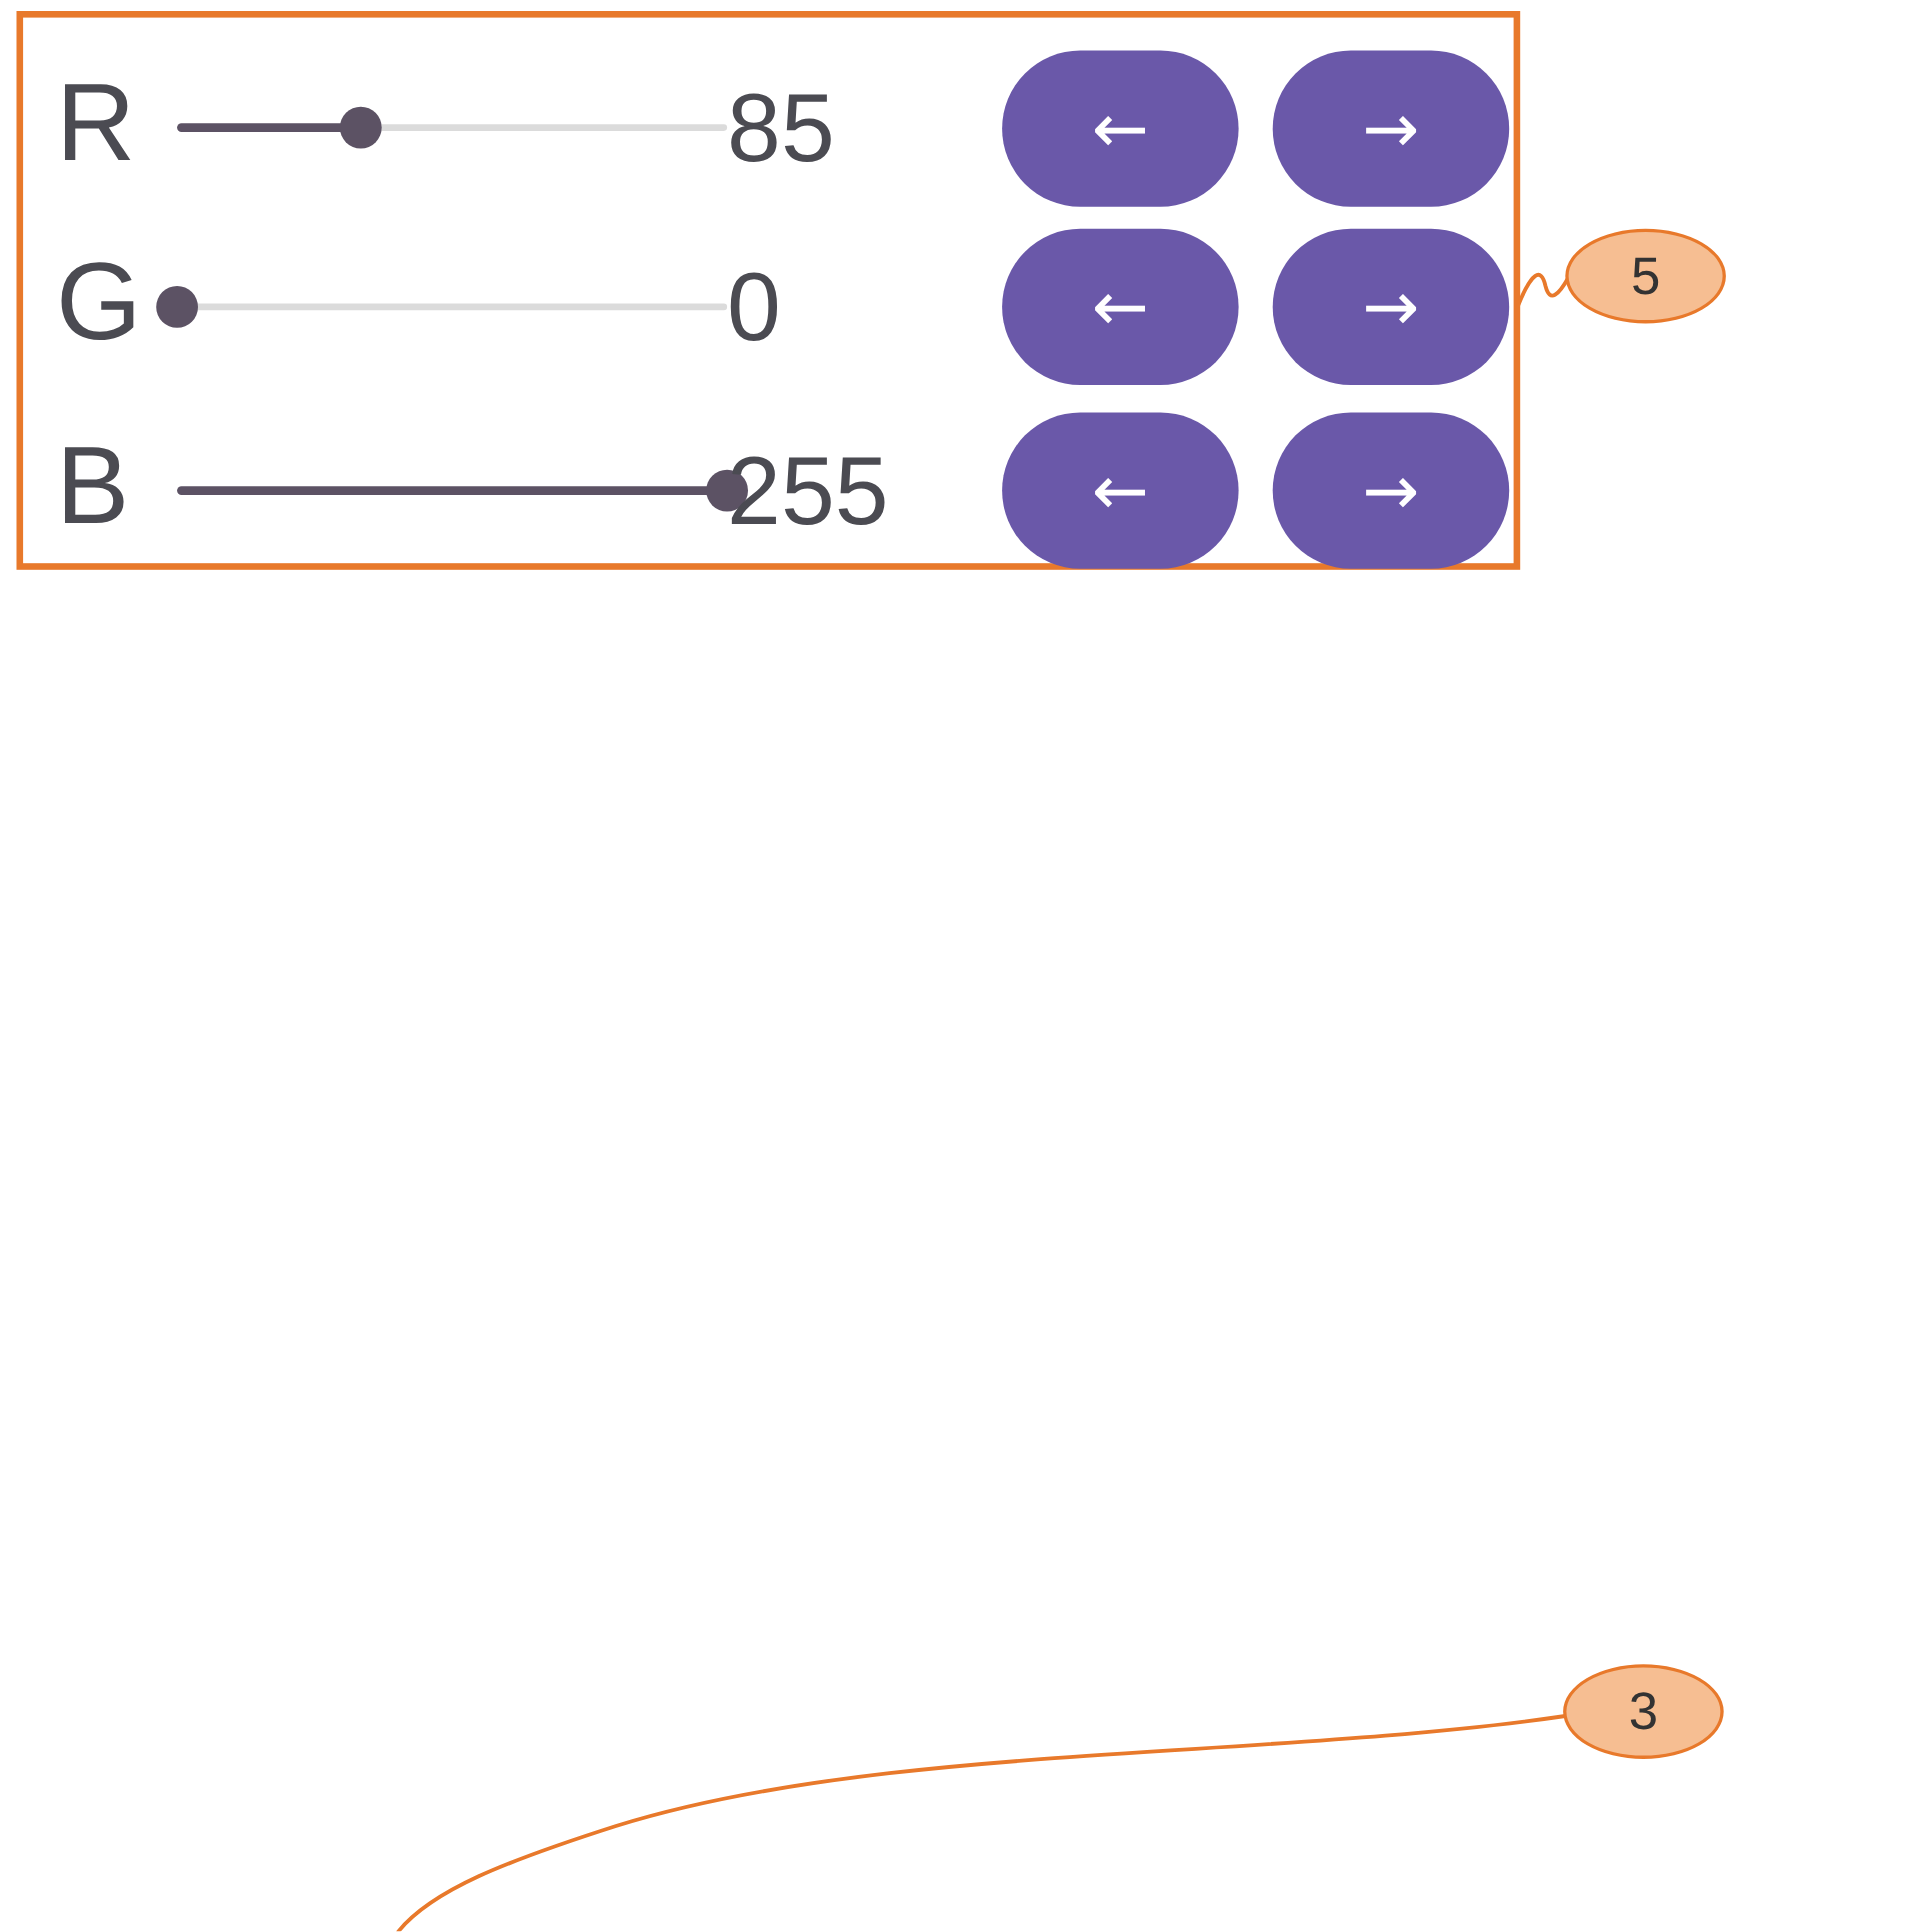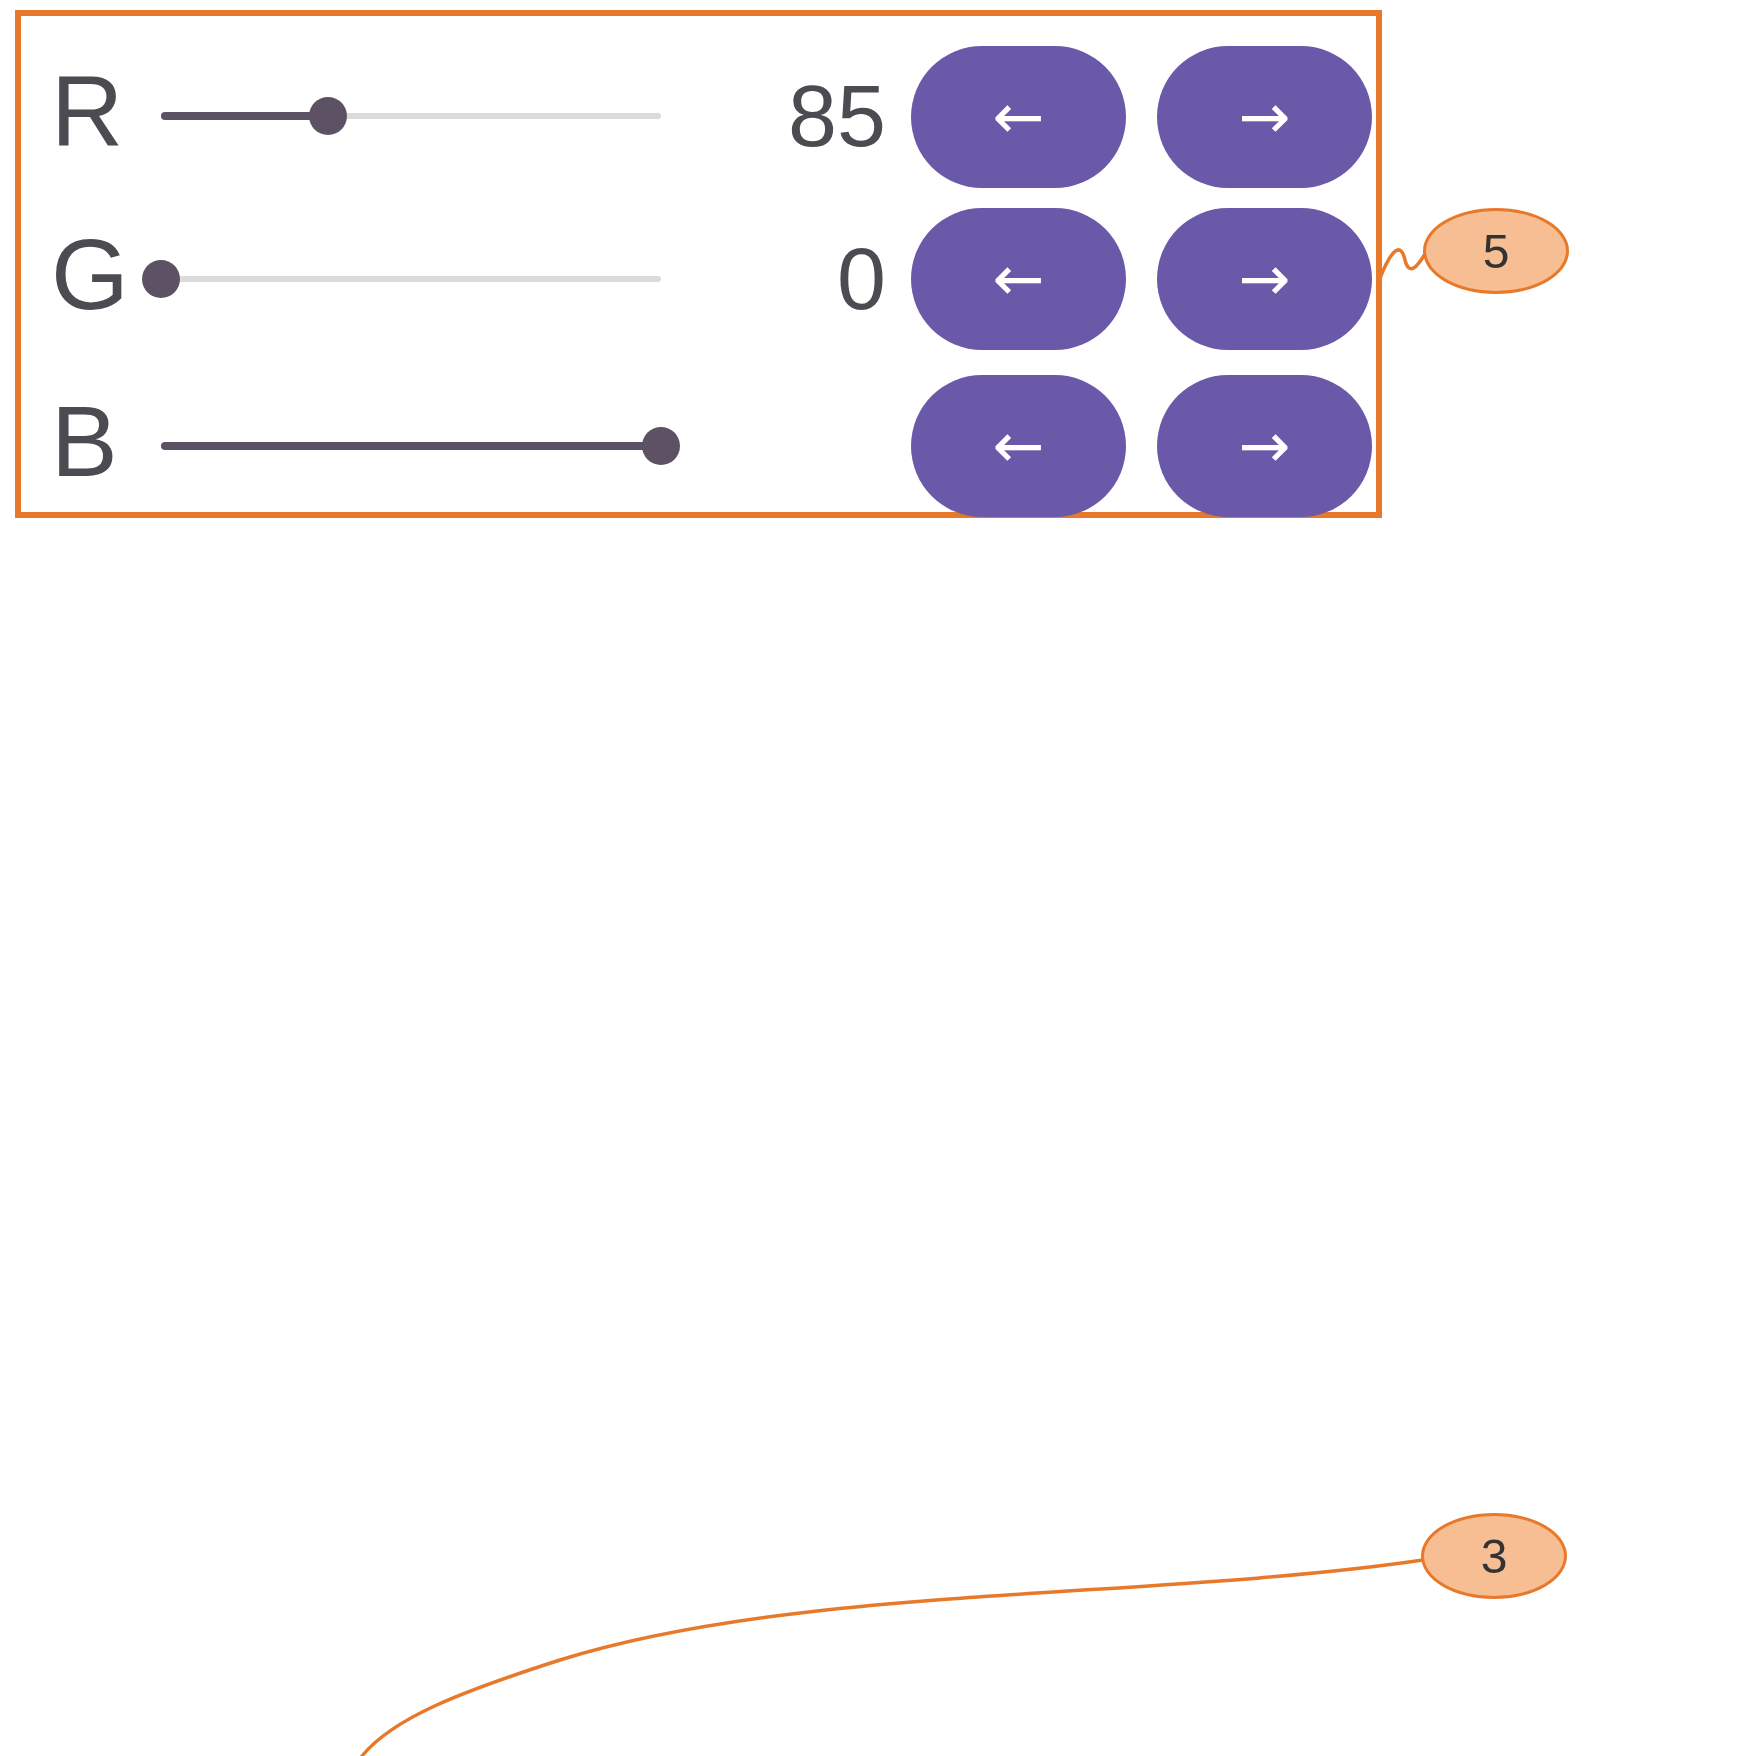--- a/index.html
+++ b/index.html
@@ -39,21 +39,21 @@
   .slider .fill{
     position:absolute;left:0;top:16px;height:8px;border-radius:4px;
     background:var(--slider-active);
   }
   .slider .thumb{
     position:absolute;top:1px;width:38px;height:38px;border-radius:50%;
     background:var(--slider-active);
   }
 
   .channel-value{
-    position:absolute;left:640px;width:225px;text-align:right;
+    position:absolute;left:640px;width:225px;text-align:left;
     font-size:88px;line-height:1;color:var(--text-dark);
   }
   .value-r{top:56px;}
   .value-g{top:219px;}
   .value-b{top:386px;}
 
   .pill-button{
     position:absolute;width:215px;height:142px;border:none;border-radius:71px;
     background:var(--button-purple);color:#fff;cursor:pointer;
     display:flex;align-items:center;justify-content:center;
@@ -115,20 +115,21 @@
     <button class="pill-button col-2 row-g">
       <span class="arrow">→</span>
     </button>
 
     <div class="channel-label label-b">B</div>
     <div class="slider slider-b">
       <div class="track"></div>
       <div class="fill" style="width: 100%;"></div>
       <div class="thumb" style="left: calc(100% - 19px);"></div>
     </div>
+    <div class="channel-value value-b">255</div>
     <button class="pill-button col-1 row-b">
       <span class="arrow">←</span>
     </button>
     <button class="pill-button col-2 row-b">
       <span class="arrow">→</span>
     </button>
 
   </div>
 
   <svg class="annot-svg" viewBox="0 0 1750 1756" xmlns="http://www.w3.org/2000/svg">

